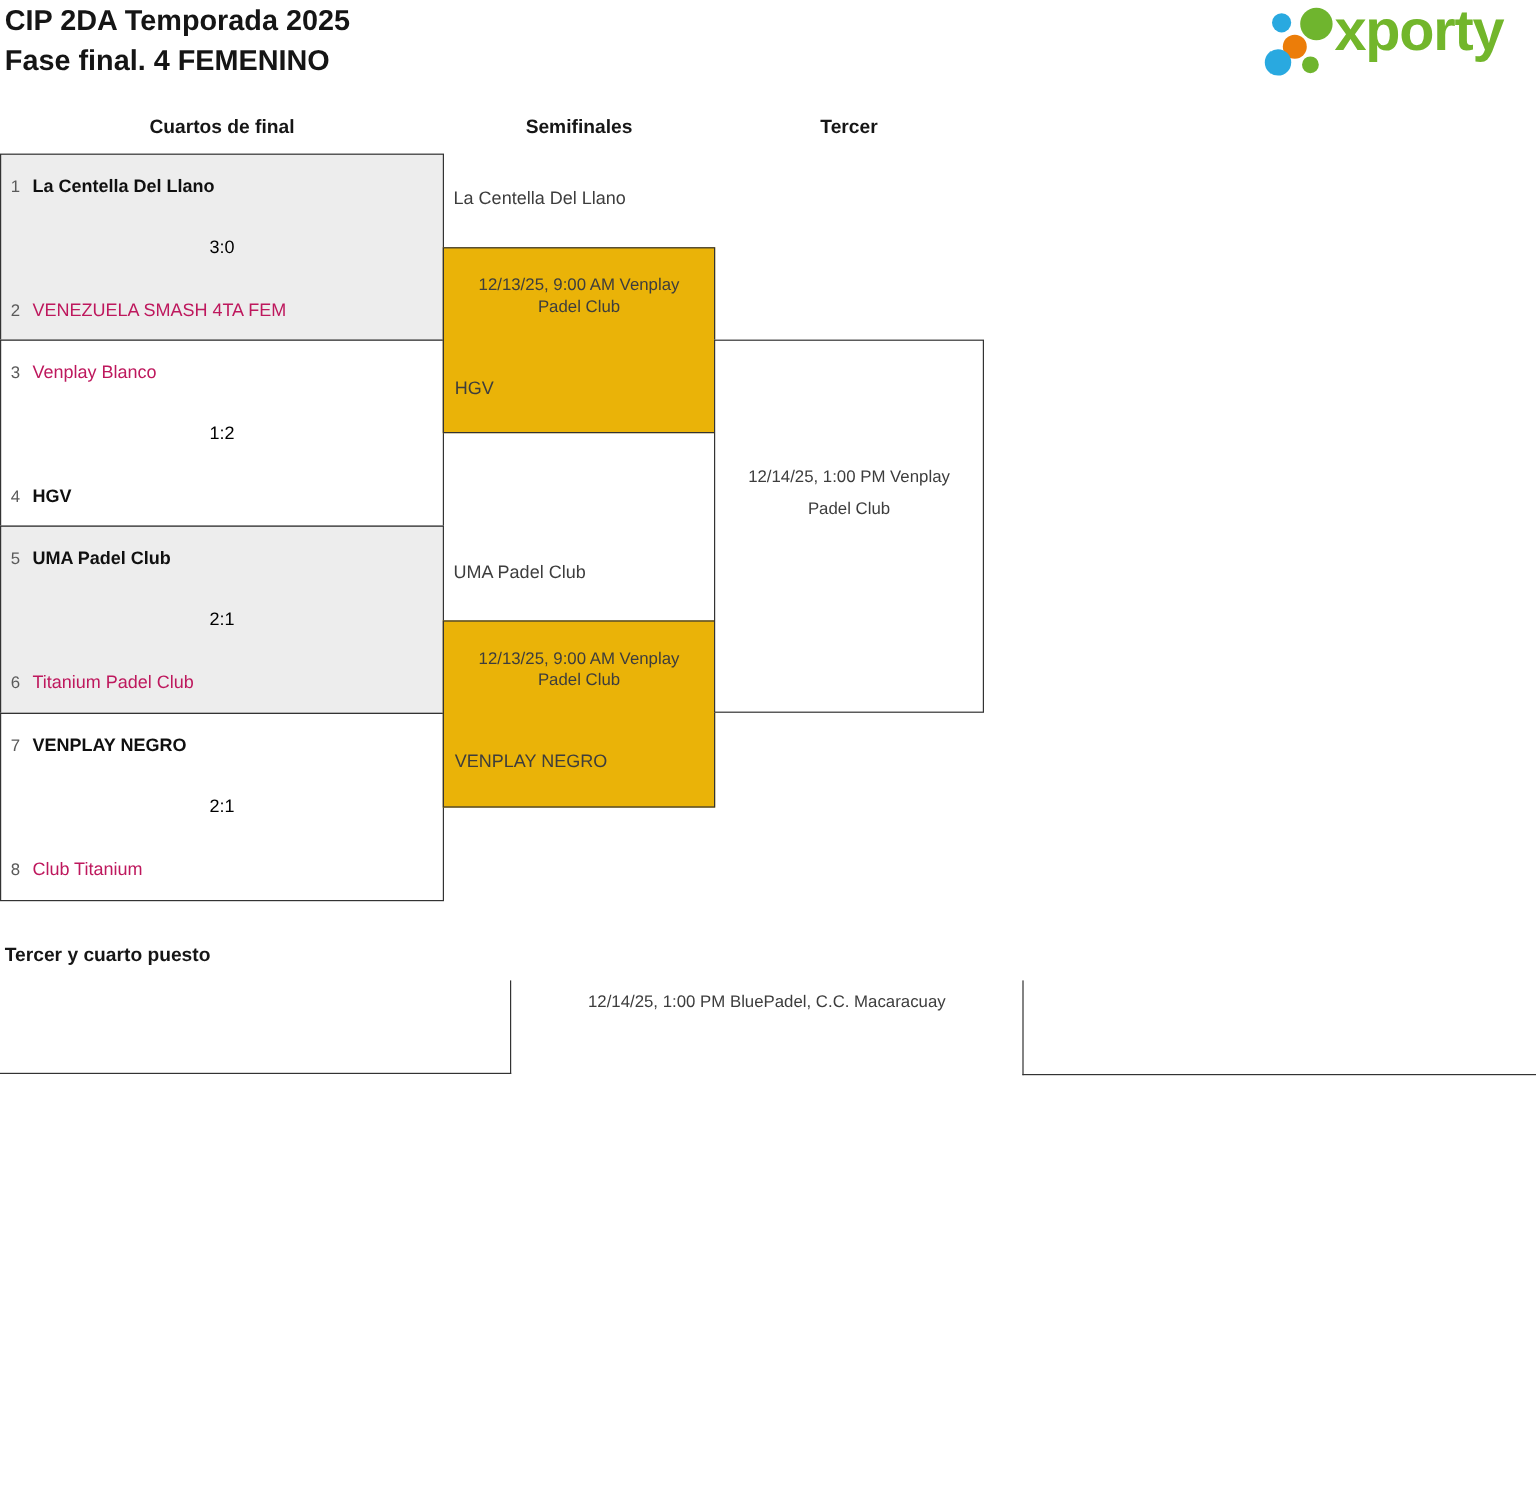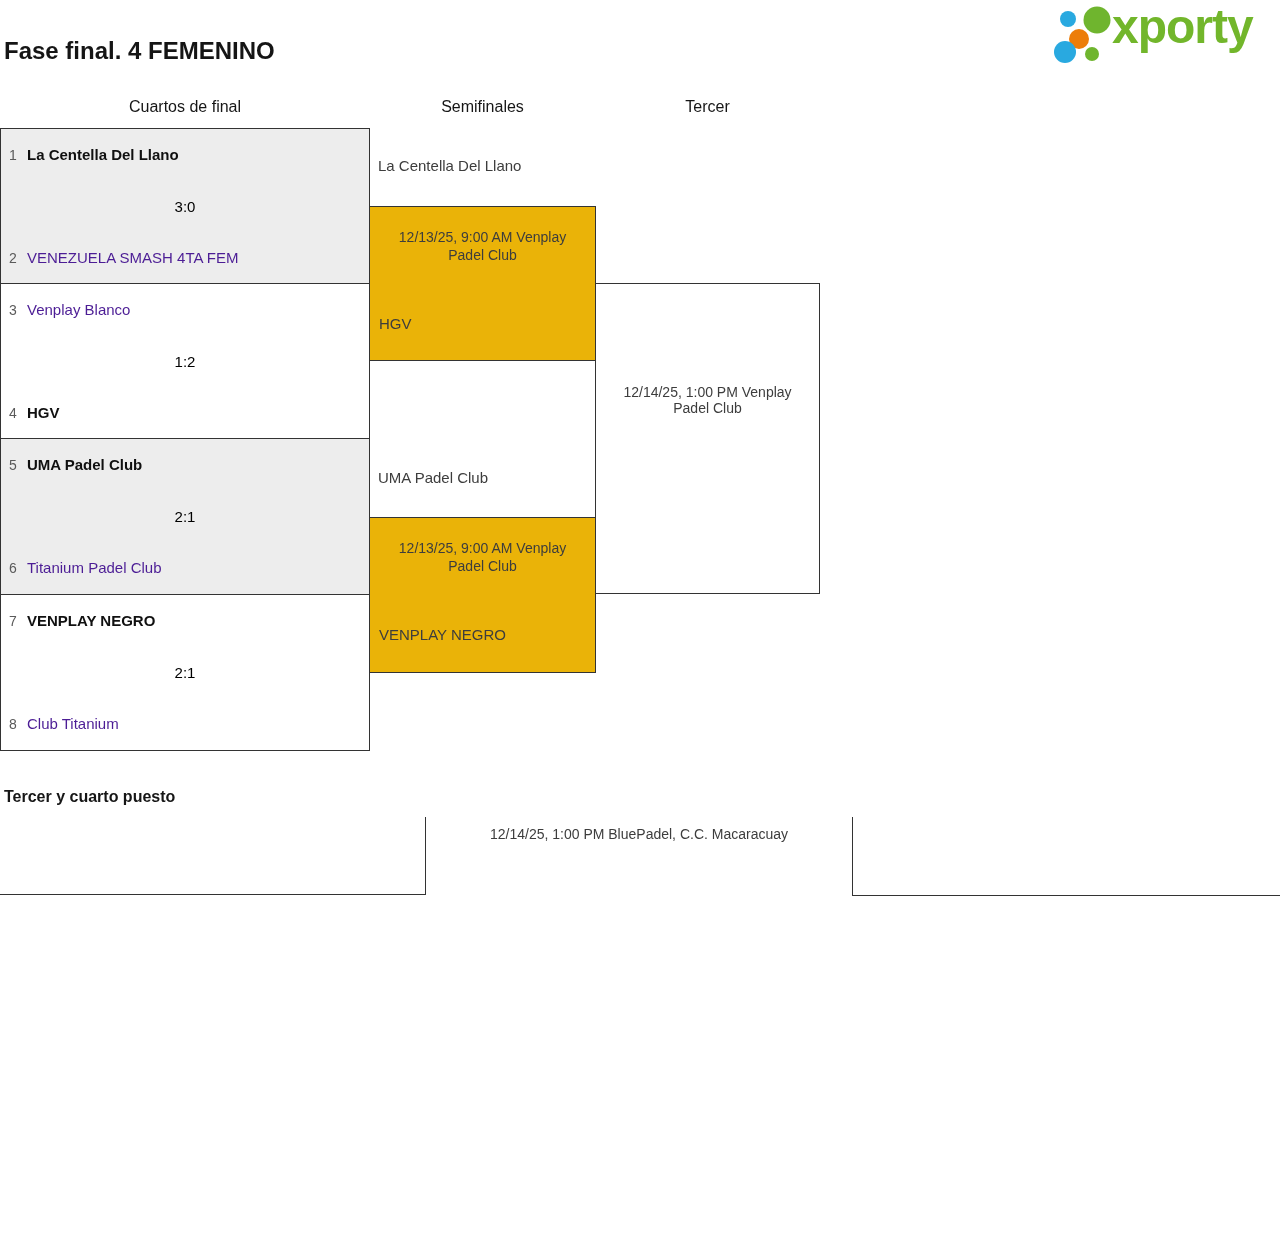--- a/index.html
+++ b/index.html
@@ -8,78 +8,78 @@
     font-family:"Liberation Sans",sans-serif;overflow:hidden;
   }
   
   .title{position:absolute;left:4px;top:1px;font-size:24px;font-weight:700;
          line-height:33px;color:#151515;white-space:pre-line;}
   .logo{position:absolute;left:1048px;top:2px;width:230px;height:62px;cursor:pointer;}
   .logo-mark{position:absolute;left:2px;top:2px;}
   .logo-text{position:absolute;left:64px;top:-11px;font-size:48px;font-weight:700;
              letter-spacing:-1px;color:#72b62b;line-height:72px;}
   
-  .col-header{position:absolute;top:98px;height:18px;font-size:16px;font-weight:400;
+  .col-header{position:absolute;top:98px;height:18px;font-size:16px;font-weight:700;
               color:#161616;text-align:center;line-height:18px;}
   .col-qf{left:0;width:370px;}
   .col-sf{left:369px;width:227px;}
   .col-f{left:595px;width:225px;}
   
   .qf{position:absolute;left:0;width:370px;border:1px solid #333333;
       box-sizing:border-box;background:#ffffff;}
   .qf.alt{background:#ededed;}
   .qf1{top:128px;height:156px;}
   .qf2{top:283px;height:156px;}
   .qf3{top:438px;height:157px;}
   .qf4{top:594px;height:157px;}
   .row{position:absolute;left:8px;right:8px;display:flex;align-items:baseline;
        font-size:15px;line-height:18px;}
   .row-top{top:17px;}
   .row-bottom{top:120px;}
   .seed{width:18px;flex:none;color:#5a5a5a;font-size:14px;}
-  .tname{color:#4c1d95;white-space:nowrap;}
+  .tname{color:#be185d;white-space:nowrap;}
   .tname.w{color:#101010;font-weight:700;}
   .score{position:absolute;top:69px;left:0;width:100%;text-align:center;
          font-size:15px;color:#000000;line-height:18px;}
   
   .sf{position:absolute;left:369px;width:227px;border:1px solid #333333;
       box-sizing:border-box;background:#eab308;}
   .sf1{top:206px;height:155px;}
   .sf2{top:517px;height:156px;}
   .sf-info{position:absolute;top:21px;left:18px;right:18px;text-align:center;
            font-size:14px;line-height:18px;color:#3d3d3d;}
   .sf-bottom-team{position:absolute;left:9px;top:108px;font-size:15px;
                   color:#3d3d3d;line-height:18px;white-space:nowrap;}
   .sf-top-team{position:absolute;left:378px;font-size:15px;color:#3d3d3d;
                line-height:18px;white-space:nowrap;}
   .sf-top-team.s1{top:157px;}
   .sf-top-team.s2{top:469px;}
   
   .final-box{position:absolute;left:595px;top:283px;width:225px;height:311px;
              border:1px solid #333333;box-sizing:border-box;background:#ffffff;}
   .final-info{position:absolute;top:100px;left:22px;right:22px;text-align:center;
-              font-size:14px;line-height:16px;color:#3d3d3d;}
+              font-size:14px;line-height:26px;color:#3d3d3d;}
   
   .tp-heading{position:absolute;left:4px;top:788px;font-size:16px;font-weight:700;
               color:#161616;line-height:18px;}
   .tp-left{position:absolute;left:0;top:817px;width:426px;height:78px;
            border-right:1px solid #333333;border-bottom:1px solid #333333;
            box-sizing:border-box;}
   .tp-right{position:absolute;left:852px;top:817px;width:428px;height:79px;
             border-left:1px solid #333333;border-bottom:1px solid #333333;
             box-sizing:border-box;}
   .tp-info{position:absolute;left:426px;top:825px;width:426px;text-align:center;
            font-size:14px;color:#3d3d3d;line-height:18px;}
 </style>
 </head>
 <body>
 
 <div class="page">
 
-  <div class="title"><br><span>Fase final. 4 FEMENINO</span></div>
+  <div class="title"><span>CIP 2DA Temporada 2025</span><br><span>Fase final. 4 FEMENINO</span></div>
 
   <div class="logo">
     <svg class="logo-mark" width="64" height="60" viewBox="0 0 64 60">
       <circle cx="18" cy="15" r="8" fill="#29a9e0"></circle>
       <circle cx="47" cy="16" r="13.5" fill="#6fb52e"></circle>
       <circle cx="29" cy="35" r="10" fill="#ec7d09"></circle>
       <circle cx="15" cy="48" r="11" fill="#29a9e0"></circle>
       <circle cx="42" cy="50" r="7" fill="#6fb52e"></circle>
     </svg>
     <span class="logo-text">xporty</span>

